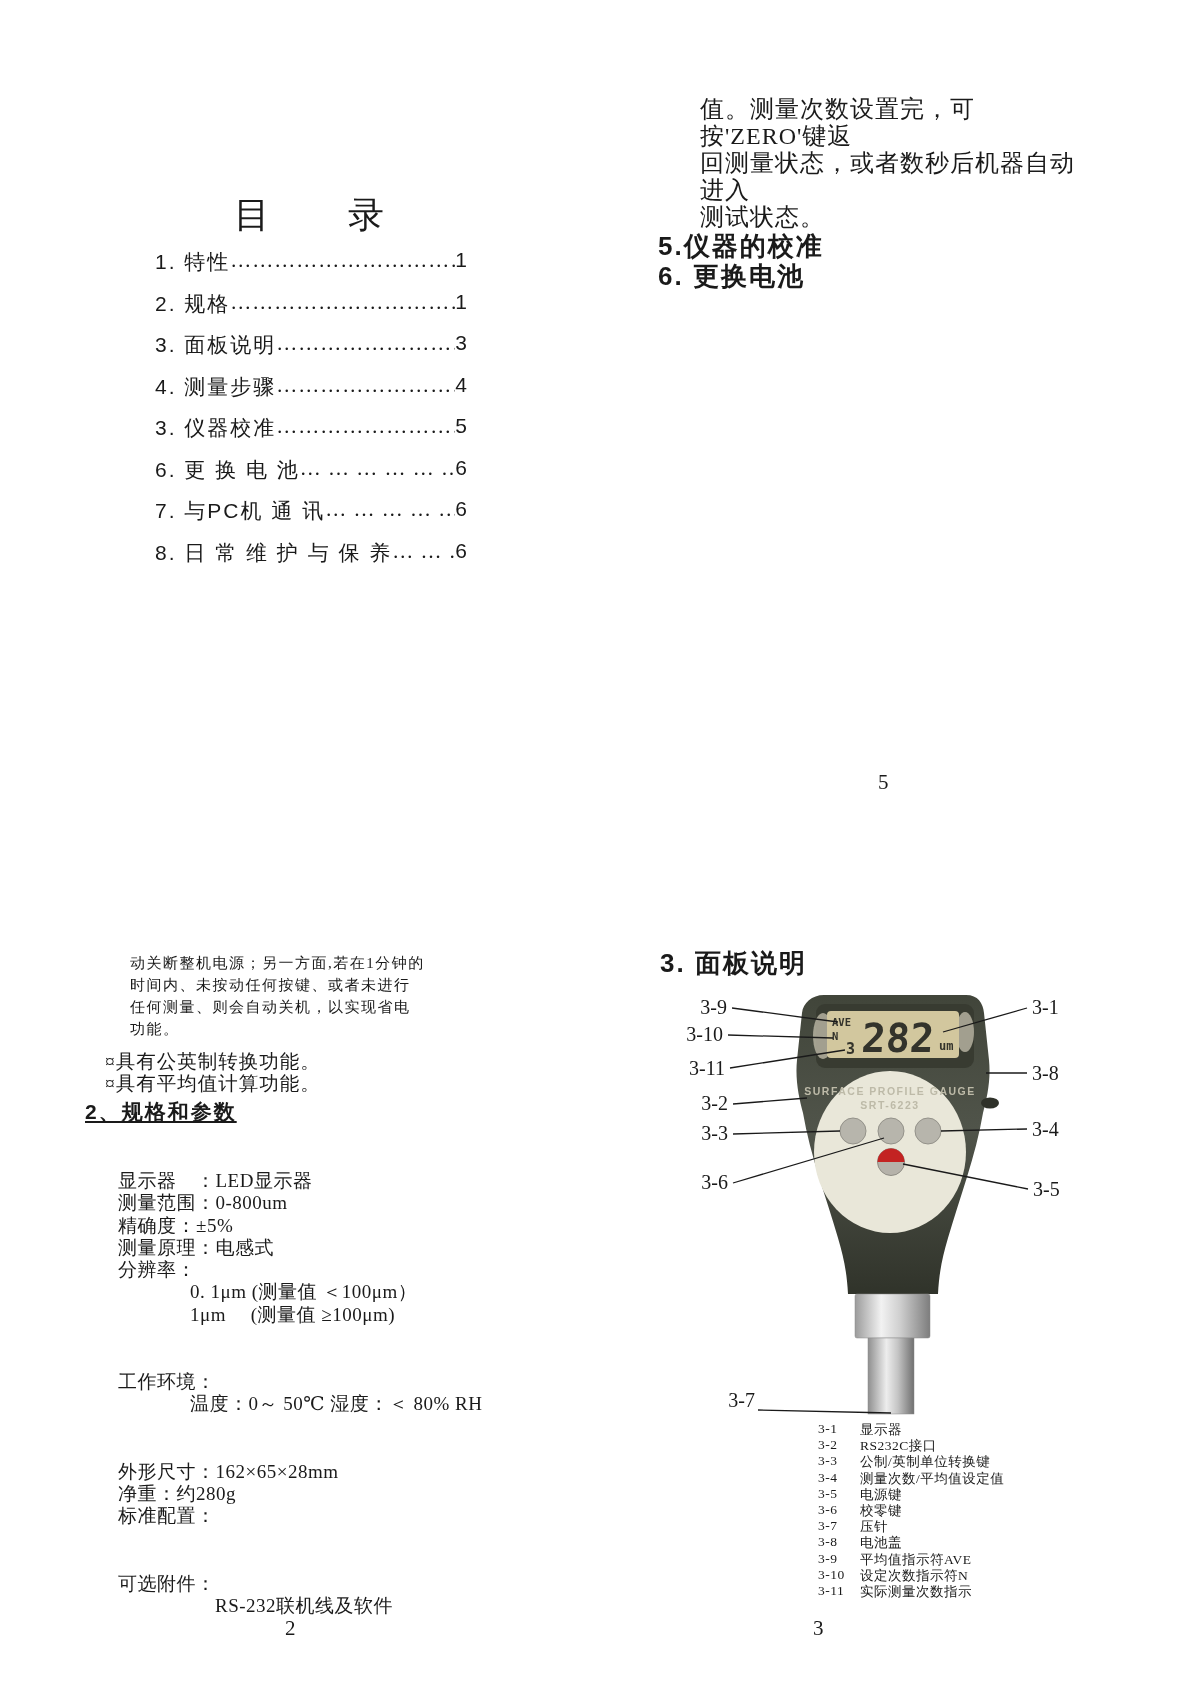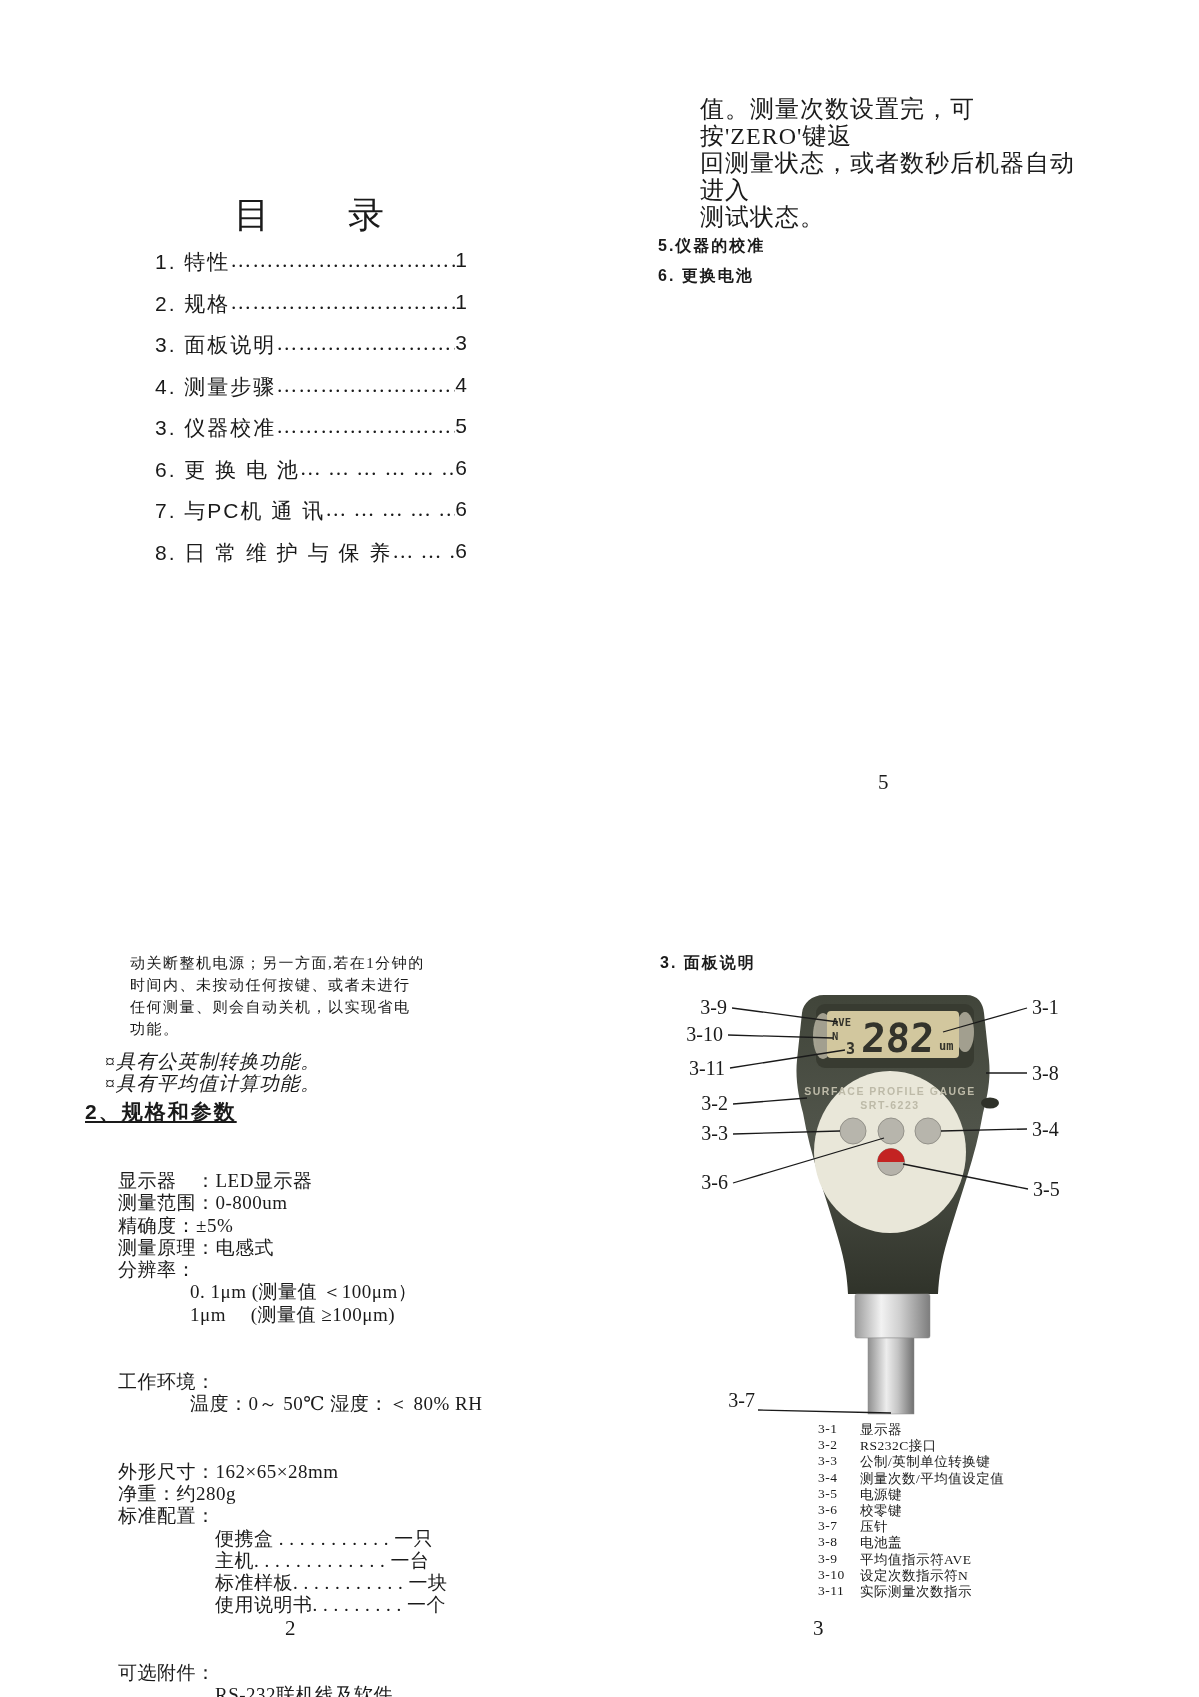--- a/index.html
+++ b/index.html
@@ -14,23 +14,23 @@
   .toc-label{white-space:nowrap;letter-spacing:2px;font-family:"Liberation Sans","DejaVu Sans",sans-serif;}
   .toc-dots{flex:1;overflow:hidden;white-space:nowrap;letter-spacing:1px;}
   .toc-page{white-space:nowrap;font-family:"Liberation Sans","DejaVu Sans",sans-serif;}
   
   .col{position:absolute;}
   .col-tr{left:658px;top:96px;width:428px;}
   .col-bl{left:85px;top:952px;width:465px;}
   .body-block{white-space:pre-wrap;font-size:24px;line-height:27px;letter-spacing:1px;}
   .col-tr .body-block{padding-left:42px;}
   .h-sans{font-family:"Liberation Sans","DejaVu Sans",sans-serif;font-weight:bold;
-          font-size:16px;line-height:30px;letter-spacing:2px;}
+          font-size:26px;line-height:30px;letter-spacing:2px;}
   .col-bl .blockA{padding-left:45px;font-size:15px;line-height:22px;letter-spacing:1.5px;white-space:pre-wrap;}
-  .col-bl .bullets{margin-top:11px;padding-left:20px;font-size:19.5px;line-height:21.5px;letter-spacing:1px;white-space:pre-wrap;font-style:italic;}
+  .col-bl .bullets{margin-top:11px;padding-left:20px;font-size:19.5px;line-height:21.5px;letter-spacing:1px;white-space:pre-wrap;}
   .col-bl .h2-heading{margin-top:5px;font-size:21px;line-height:26px;text-decoration:underline;}
   .spec{white-space:pre-wrap;font-size:19px;line-height:22.3px;letter-spacing:0.5px;}
   .indC{padding-left:33px;margin-top:45px;}
   .indD{padding-left:105px;}
   .indE{padding-left:130px;}
   
   .panel-title{position:absolute;left:660px;top:948px;width:260px;}
   .figure{position:absolute;left:590px;top:980px;}
   .legend{position:absolute;left:818px;top:1421px;width:260px;}
   .lg-row{display:flex;height:16.2px;font-size:13.5px;letter-spacing:0.5px;}
@@ -112,24 +112,20 @@
 精确度：±5%
 测量原理：电感式
 分辨率：</div>
     <div class="spec indD">0. 1μm (测量值 ＜100μm）
 1μm　 (测量值 ≥100μm)</div>
     <div class="spec indC">工作环境：</div>
     <div class="spec indD">温度：0～ 50℃ 湿度：＜ 80% RH</div>
     <div class="spec indC">外形尺寸：162×65×28mm
 净重：约280g
 标准配置：</div>
-    <div class="spec indE">便携盒 . . . . . . . . . . . 一只
-主机. . . . . . . . . . . . . 一台
-标准样板. . . . . . . . . . . 一块
-使用说明书. . . . . . . . . 一个</div>
     <div class="spec indC">可选附件：</div>
     <div class="spec indE">RS-232联机线及软件</div>
   </div>
   <div class="pagenum" style="left:285px;top:1616px;">2</div>
 
   <div class="h-sans panel-title">3. 面板说明</div>
 
   <svg class="figure" width="490" height="440" viewBox="0 0 490 440">
     <defs>
       <linearGradient id="bodyGrad" x1="0" y1="0" x2="0" y2="1">

